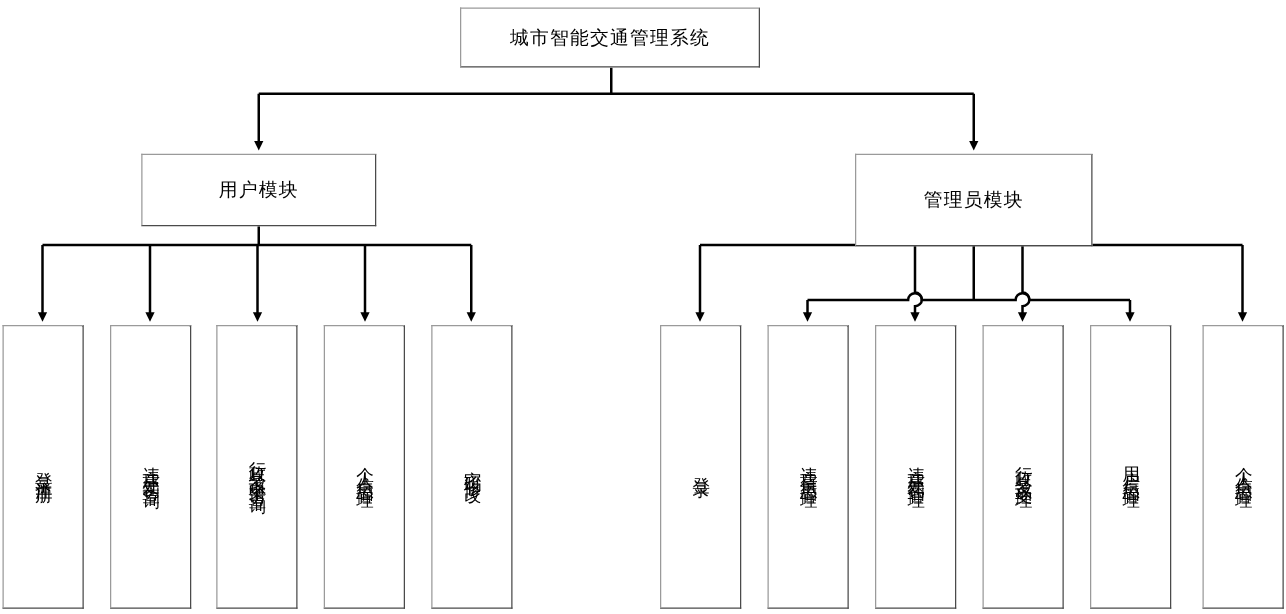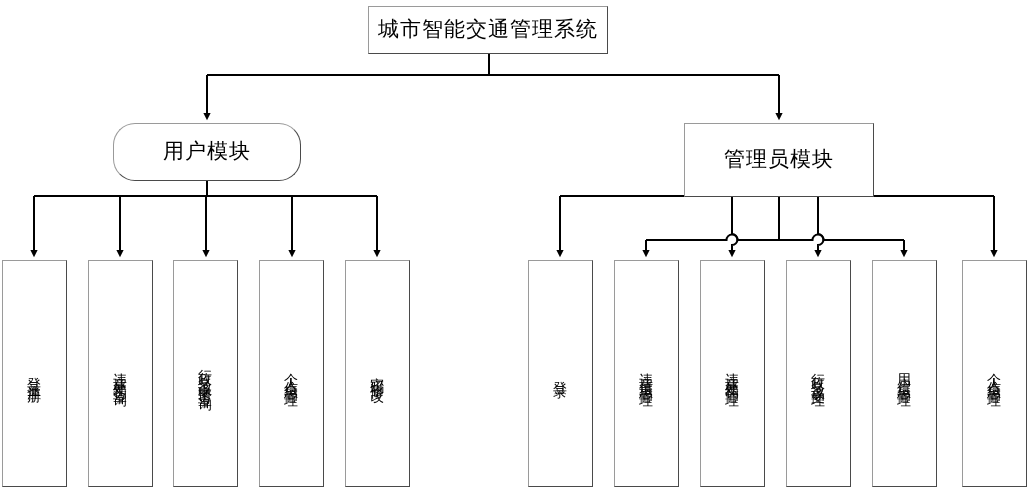--- a/index.html
+++ b/index.html
@@ -34,21 +34,21 @@
     border-top: 1px solid #9a9a9a;
     border-left: 1px solid #9a9a9a;
     border-right: 1px solid #4a4a4a;
     border-bottom: 1px solid #4a4a4a;
     display: flex;
     align-items: center;
     justify-content: center;
     z-index: 2;
   }
   .node-label-h {
-    font-size: 21px;
+    font-size: 15px;
     color: #000000;
     letter-spacing: 1px;
     line-height: 1.2;
     white-space: nowrap;
     text-align: center;
   }
   .node-label-v {
     font-size: 14px;
     color: #000000;
     writing-mode: vertical-rl;
@@ -101,21 +101,21 @@
       <path d="M646,240 L726.5,240 A5.5,5.5 0 0,1 737.5,240 L812.5,240 A5.5,5.5 0 0,1 823.5,240 L904,240"></path>
       <path d="M646,240 L646,251" marker-end="url(#arrowhead)"></path>
       <path d="M904,240 L904,251" marker-end="url(#arrowhead)"></path>
     </g>
   </svg>
 
   <div class="node-box" style="left:368px; top:6px; width:240px; height:48px;">
     <span class="node-label-h">城市智能交通管理系统</span>
   </div>
 
-  <div class="node-box" style="left:113px; top:123px; width:188px; height:58px;border-radius:22px;">
+  <div class="node-box" style="left:113px; top:123px; width:188px; height:58px;">
     <span class="node-label-h">用户模块</span>
   </div>
   <div class="node-box" style="left:684px; top:123px; width:190px; height:74px;">
     <span class="node-label-h">管理员模块</span>
   </div>
 
   <div class="node-box" style="left:2px; top:260px; width:65px; height:227px;">
     <span class="node-label-v">登录注册</span>
   </div>
   <div class="node-box" style="left:88px; top:260px; width:65px; height:227px;">

